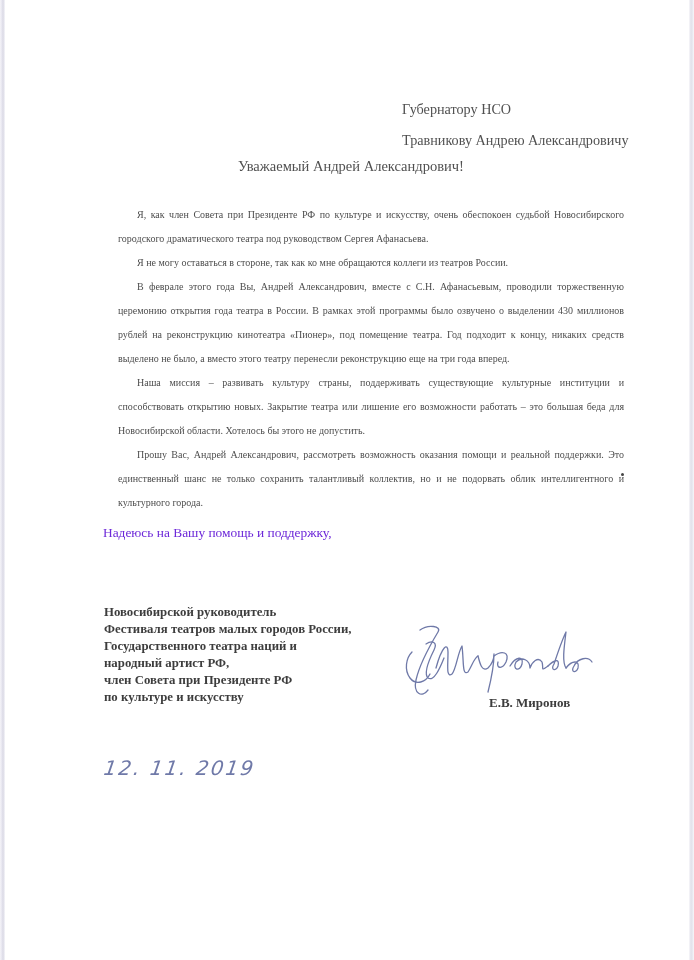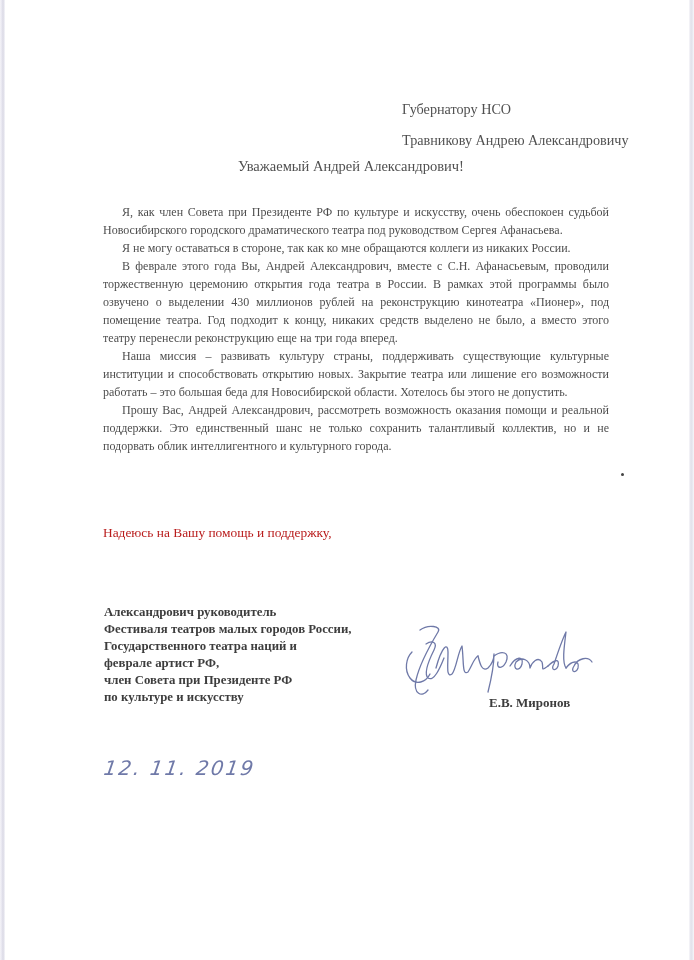--- a/index.html
+++ b/index.html
@@ -21,27 +21,27 @@
     .addressee {
       position: absolute; left: 402px; top: 74px;
       font-size: 14.2px; line-height: 31px; color: #505050; margin-top: 20px;
     }
     .salutation {
       position: absolute; left: 0; width: 694px; top: 158px;
       text-align: center; font-size: 14.5px; color: #505050;
       padding-left: 8px; box-sizing: border-box;
     }
     .body-text {
-      position: absolute; left: 103px; width: 506px; top: 203px;
-      font-size: 12px; line-height: 18px; color: #4d4d4d;
+      position: absolute; left: 118px; width: 506px; top: 203px;
+      font-size: 10px; line-height: 24px; color: #4d4d4d;
     }
     .body-text p { margin: 0; text-align: justify; text-indent: 19px; }
     .closing {
       position: absolute; left: 103px; top: 525px;
-      font-size: 13.4px; color: #b91c1c;
+      font-size: 13.4px; color: #6d28d9;
     }
     .signature-block {
       position: absolute; left: 104px; top: 604px;
       font-size: 12.8px; line-height: 17.1px; font-weight: bold; color: #3d3d3d;
     }
     .signature {
       position: absolute; left: 398px; top: 622px; width: 210px; height: 80px;
     }
     .signer-name {
       position: absolute; left: 489px; top: 695px;
@@ -67,35 +67,35 @@
 
 <div class="addressee">
   <div>Губернатору НСО</div>
   <div>Травникову Андрею Александровичу</div>
 </div>
 
 <div class="salutation">Уважаемый Андрей Александрович!</div>
 
 <div class="body-text">
   <p>Я, как член Совета при Президенте РФ по культуре и искусству, очень обеспокоен судьбой  Новосибирского городского драматического театра под руководством Сергея Афанасьева.</p>
-  <p>Я не могу оставаться в стороне, так как ко мне обращаются коллеги из никаких России.</p>
+  <p>Я не могу оставаться в стороне, так как ко мне обращаются коллеги из театров России.</p>
   <p>В феврале этого года Вы, Андрей Александрович, вместе с С.Н. Афанасьевым, проводили торжественную церемонию открытия года театра в России. В рамках этой программы было озвучено о выделении 430 миллионов рублей на реконструкцию кинотеатра «Пионер», под помещение театра. Год подходит к концу, никаких средств выделено не было, а вместо этого театру перенесли реконструкцию еще на три года вперед.</p>
   <p>Наша миссия – развивать культуру страны, поддерживать существующие культурные институции и способствовать открытию новых.  Закрытие театра или лишение его возможности работать – это большая беда для Новосибирской области.  Хотелось бы этого не допустить.</p>
   <p>Прошу Вас, Андрей Александрович, рассмотреть возможность оказания помощи и реальной поддержки. Это единственный шанс не только сохранить талантливый коллектив, но и не подорвать облик интеллигентного и культурного города.</p>
 </div>
 
 <div class="speck"></div>
 
 <div class="closing">Надеюсь на Вашу помощь и поддержку,</div>
 
 <div class="signature-block">
-  <div>Александрович руководитель</div>
+  <div>Новосибирской руководитель</div>
   <div>Фестиваля театров малых городов России,</div>
   <div>Государственного театра наций и</div>
-  <div>феврале артист РФ,</div>
+  <div>народный артист РФ,</div>
   <div>член Совета при Президенте РФ</div>
   <div>по культуре и искусству</div>
 </div>
 
 <svg class="signature" viewBox="0 0 210 80">
   <g fill="none" stroke="#6f79a8" stroke-width="1.3" stroke-linecap="round" stroke-linejoin="round">
     <path d="M22 8 C 30 2, 44 4, 40 10 C 34 20, 22 40, 18 58 C 15 72, 24 76, 30 68"></path>
     <path d="M14 30 C 8 36, 6 48, 12 56 C 18 64, 28 60, 32 52"></path>
     <path d="M28 22 C 34 18, 40 20, 36 28 C 30 40, 26 52, 30 56 C 36 60, 42 46, 46 36"></path>
     <path d="M38 46 C 44 24, 50 20, 50 30 C 50 44, 48 56, 54 52 C 58 48, 60 30, 64 24 C 66 40, 64 54, 70 50 C 74 44, 76 36, 80 34"></path>

